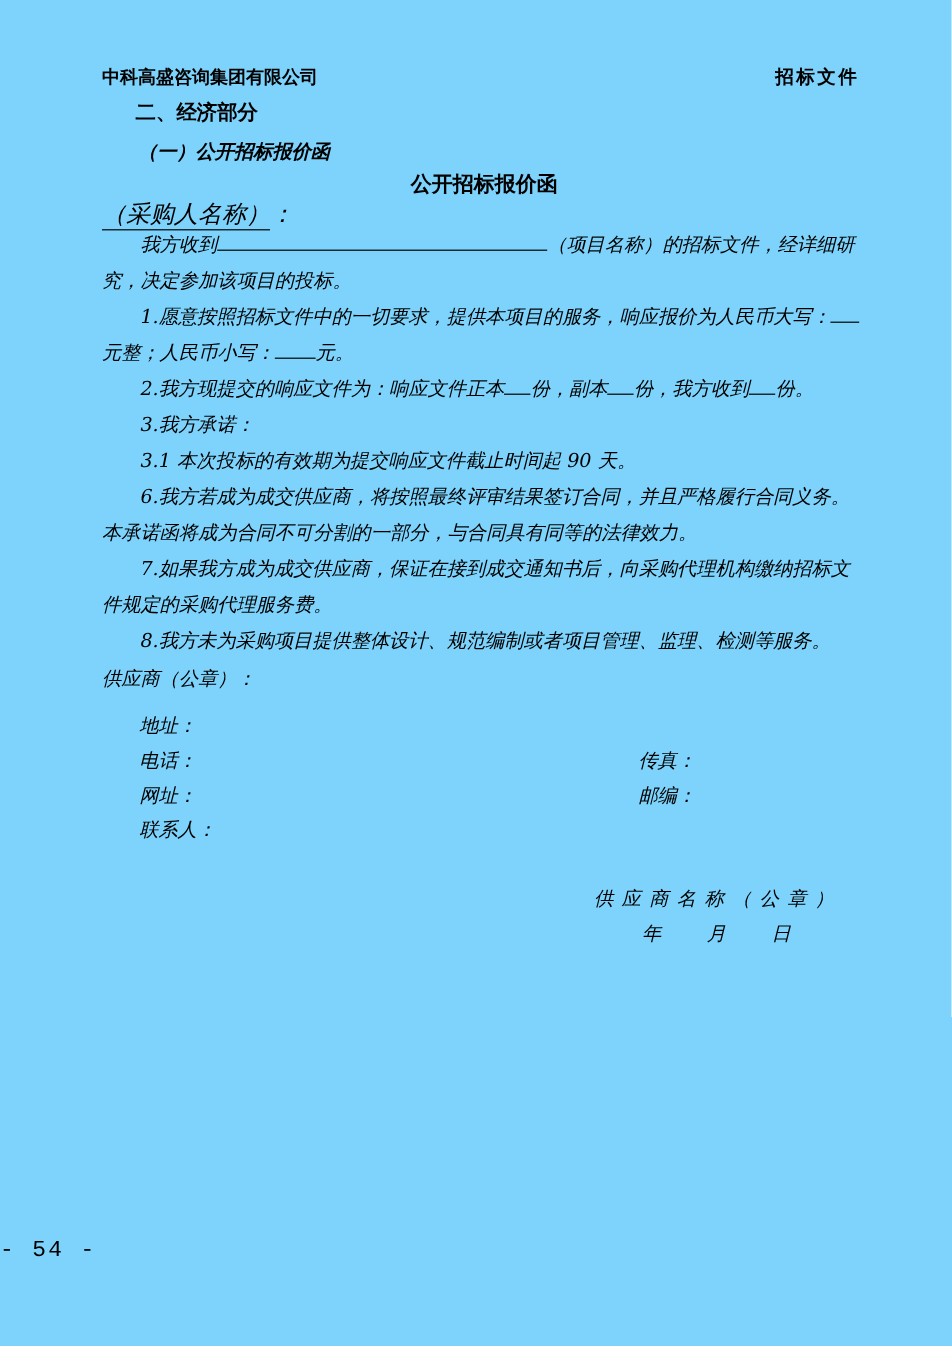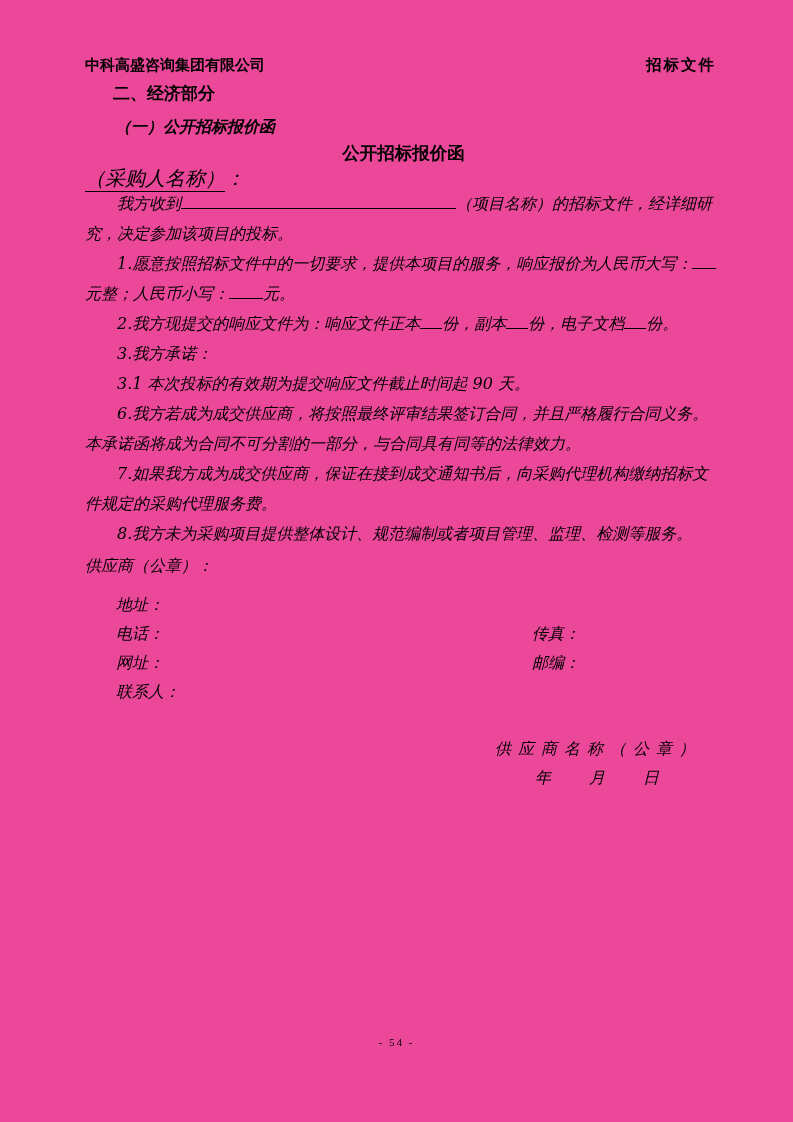--- a/index.html
+++ b/index.html
@@ -1,16 +1,16 @@
 <!DOCTYPE html>
 <html><head>
 <meta charset="utf-8">
 <style>
   html,body{margin:0;padding:0;background:#ffffff;}
-  .page{position:relative;width:793px;height:1122px;background:#ec4899;color:#000;overflow:hidden;}
+  .page{position:relative;width:793px;height:1122px;background:#7dd3fc;color:#000;overflow:hidden;}
   .content{box-sizing:border-box;padding:55px 71px 0 85px;}
 
   .doc-header{display:flex;justify-content:space-between;align-items:baseline;
     font-family:"Liberation Serif","DejaVu Serif",serif;font-weight:bold;
     font-size:15px;line-height:20px;}
   .doc-header .hdr-right{font-size:15.5px;letter-spacing:2px;margin-right:6px;}
 
   .sec-heading{font-family:"Liberation Sans","DejaVu Sans",sans-serif;font-weight:bold;
     font-size:17px;line-height:22px;margin:8px 0 0 28px;}
   .sec-subheading{font-family:"DejaVu Serif",serif;font-style:italic;font-weight:600;
@@ -36,22 +36,22 @@
   .crow .lbl-seal{display:inline-block;}
   .crow .rcol{position:absolute;left:447px;top:0;}
   .seal-row{margin-top:2px;}
   .addr-row{margin-top:10px;}
 
   .sig-name{margin:28px 0 0 410px;font-size:16px;line-height:30px;letter-spacing:7px;
     font-style:italic;font-family:"DejaVu Serif",serif;}
   .sig-date{margin:0 0 10px 450px;font-size:16px;line-height:30px;letter-spacing:2px;
     font-style:italic;font-family:Liberation Mono, monospace;}
 
-  .footer{position:absolute;top:1032px;left:0;width:100%;text-align:center;
-    font-family:Liberation Serif, serif;font-size:11px;letter-spacing:2px;line-height:20px;}
+  .footer{position:absolute;top:1032px;left:0;width:100%;text-align:left;
+    font-family:Liberation Mono, monospace;font-size:19px;letter-spacing:2px;line-height:20px;}
 </style>
 </head>
 <body>
 
 <div class="page">
   <div class="content">
 
     <div class="doc-header">
       <span>中科高盛咨询集团有限公司</span>
       <span class="hdr-right">招标文件</span>
@@ -63,21 +63,21 @@
     <div class="title">公开招标报价函</div>
 
     <div class="addressee"><span class="uline">（采购人名称）</span><span>：</span></div>
 
     <p class="doc indent"><span>我方收到</span><span class="blank b275"></span><span>（项目名称）的招标文件，经详细研
 究，决定参加该项目的投标。</span></p>
 
     <p class="doc indent"><span>1.愿意按照招标文件中的一切要求，提供本项目的服务，响应报价为人民币大写：</span><span class="blank b24"></span><span>
 元整；人民币小写：</span><span class="blank b34"></span><span>元。</span></p>
 
-    <p class="doc indent"><span>2.我方现提交的响应文件为：响应文件正本</span><span class="blank b22"></span><span>份，副本</span><span class="blank b22"></span><span>份，电子文档</span><span class="blank b22"></span><span>份。</span></p>
+    <p class="doc indent"><span>2.我方现提交的响应文件为：响应文件正本</span><span class="blank b22"></span><span>份，副本</span><span class="blank b22"></span><span>份，我方收到</span><span class="blank b22"></span><span>份。</span></p>
 
     <p class="doc indent">3.我方承诺：</p>
     <p class="doc indent">3.1 本次投标的有效期为提交响应文件截止时间起 90 天。</p>
     <p class="doc indent">6.我方若成为成交供应商，将按照最终评审结果签订合同，并且严格履行合同义务。
 本承诺函将成为合同不可分割的一部分，与合同具有同等的法律效力。</p>
     <p class="doc indent">7.如果我方成为成交供应商，保证在接到成交通知书后，向采购代理机构缴纳招标文
 件规定的采购代理服务费。</p>
     <p class="doc indent">8.我方未为采购项目提供整体设计、规范编制或者项目管理、监理、检测等服务。</p>
 
     <div class="crow seal-row"><span class="lbl-seal">供应商（公章）：</span></div>

